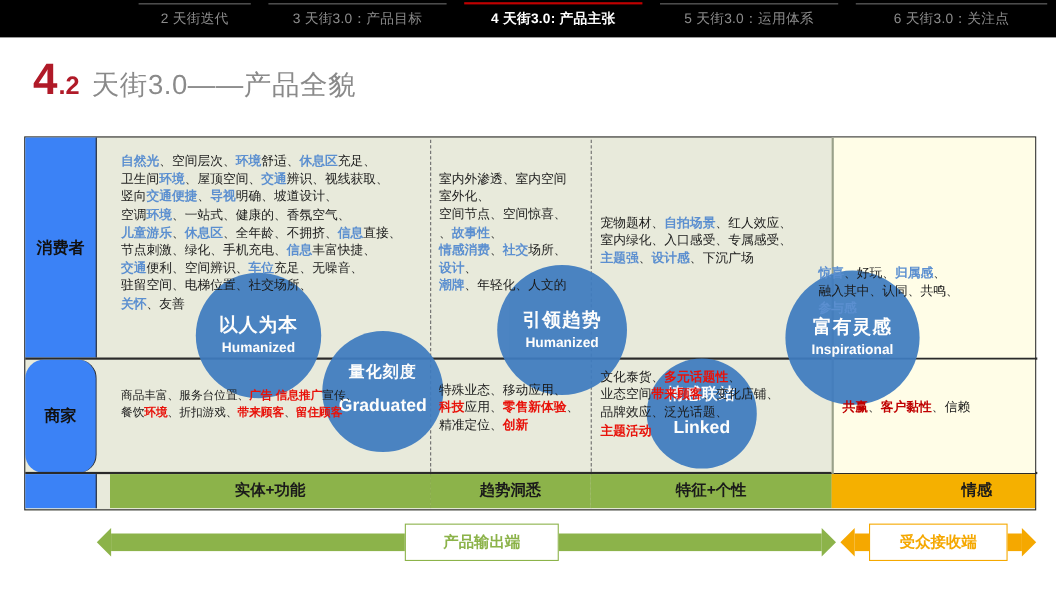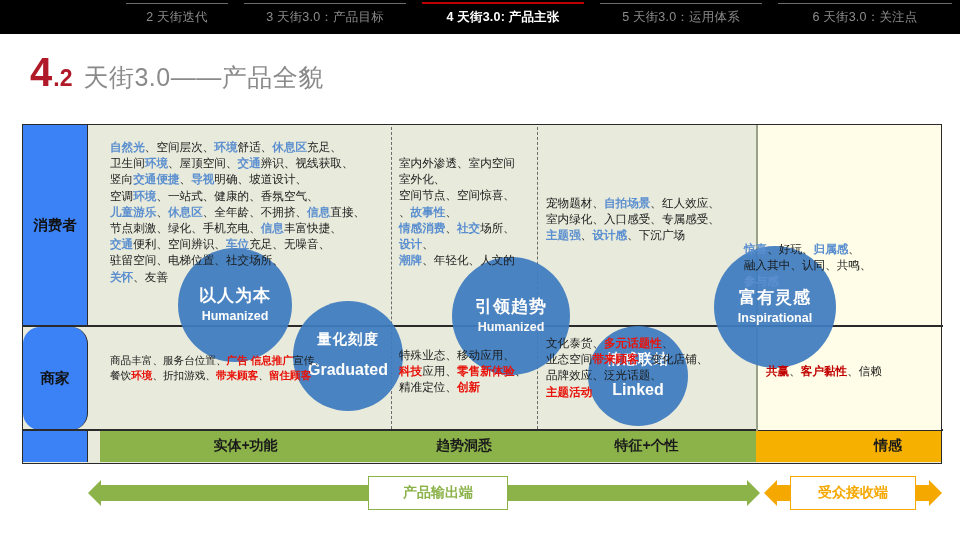--- a/index.html
+++ b/index.html
@@ -135,21 +135,21 @@
       <div class="vsolid" style="left:656px;top:0;height:337px;"></div>
 
       <div class="circle" style="left:78px;top:123px;width:114px;height:114px;">
         <span class="cn">以人为本</span>
         <span class="ce">Humanized</span>
       </div>
       <div class="circle sm" style="left:193px;top:176px;width:110px;height:110px;">
         <span class="cn">量化刻度</span>
         <span class="ce">Graduated</span>
       </div>
-      <div class="circle" style="left:352px;top:132px;width:118px;height:118px;">
+      <div class="circle" style="left:352px;top:116px;width:118px;height:118px;">
         <span class="cn">引领趋势</span>
         <span class="ce">Humanized</span>
       </div>
       <div class="circle sm" style="left:488px;top:201px;width:100px;height:100px;">
         <span class="cn">情感联结</span>
         <span class="ce">Linked</span>
       </div>
       <div class="circle" style="left:614px;top:121px;width:122px;height:122px;">
         <span class="cn">富有灵感</span>
         <span class="ce">Inspirational</span>

